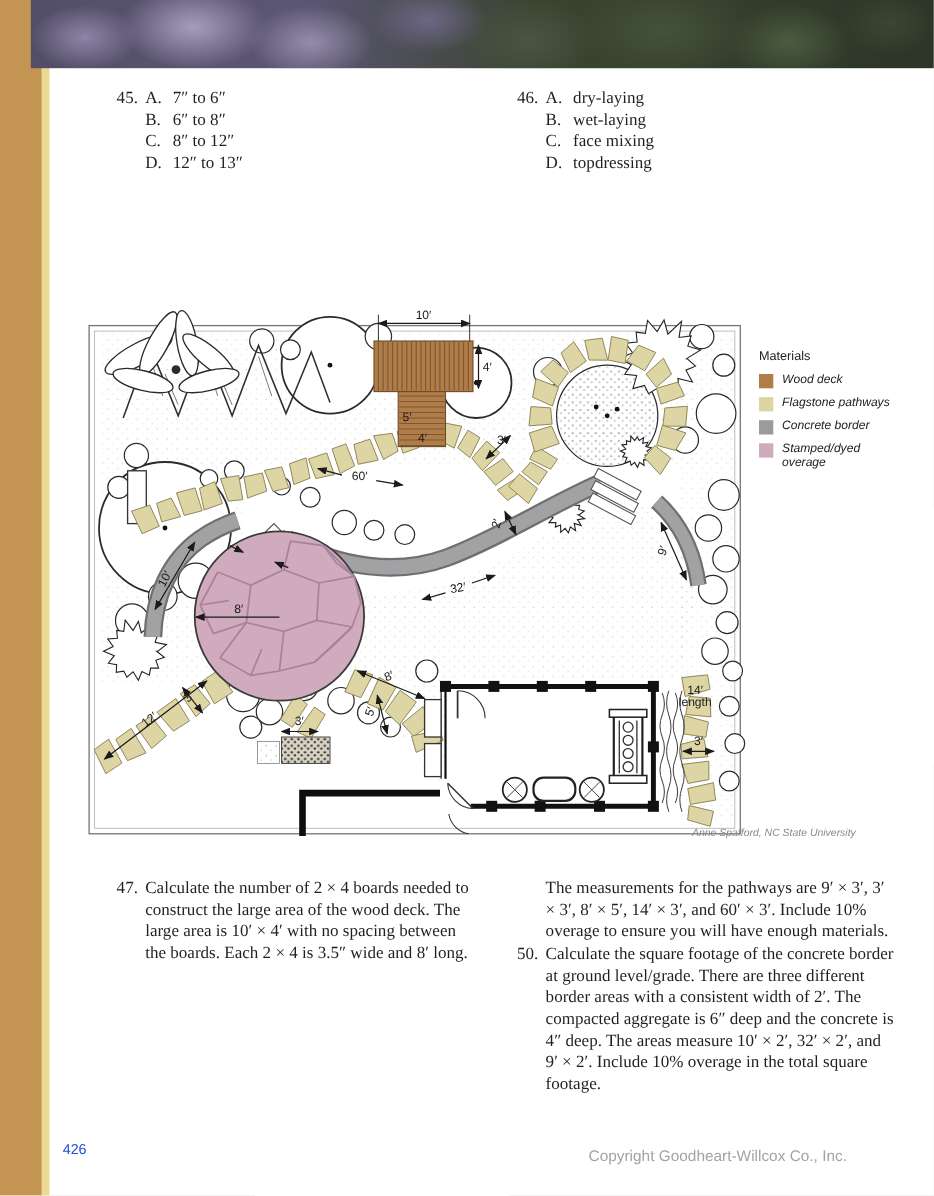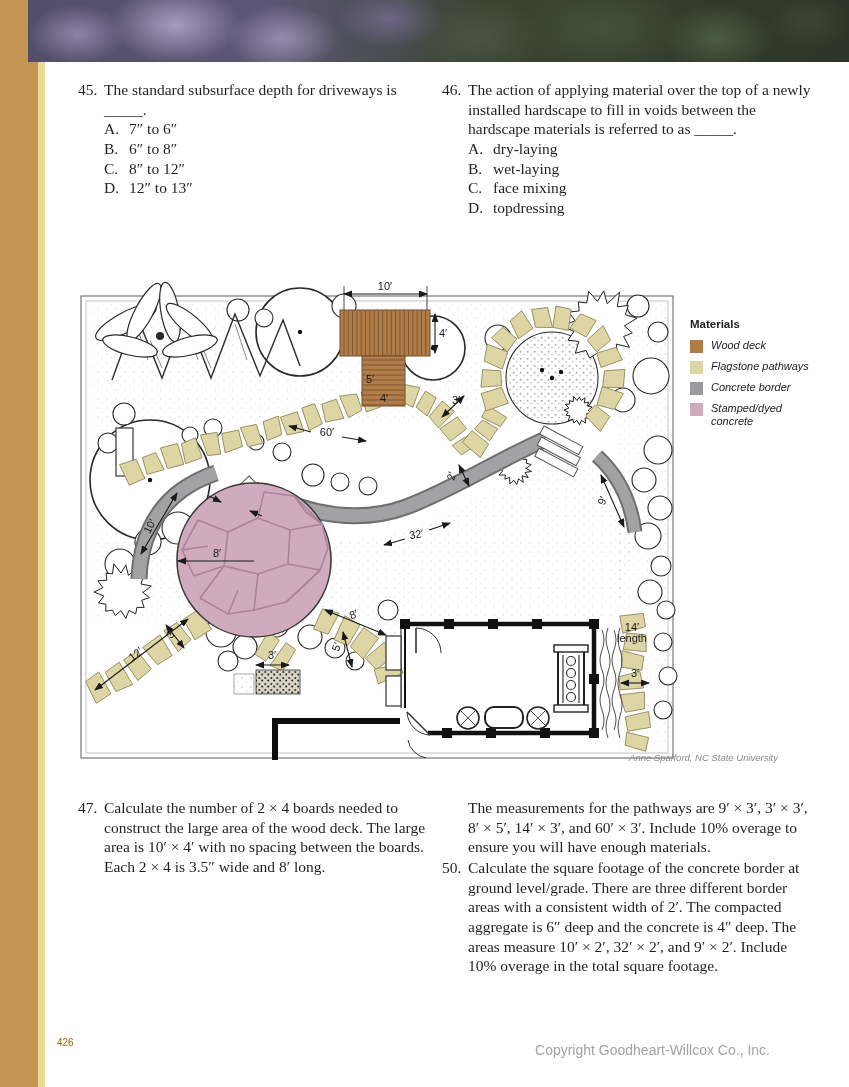--- a/index.html
+++ b/index.html
@@ -18,53 +18,52 @@
       radial-gradient(80px 50px at 84% 62%, #4b5c40 0%, rgba(0,0,0,0) 70%),
       radial-gradient(60px 40px at 95% 35%, #3a4632 0%, rgba(0,0,0,0) 75%),
       linear-gradient(90deg, #534e68 0%, #5c5675 30%, #3a4531 55%, #2c3527 100%);}
   .qblock{position:absolute;left:78px;width:736px;display:flex;gap:12px;}
   .qtop{top:80px;}
   .qbottom{top:798px;}
   .qcol{font-size:15.5px;line-height:1.27;}
   .qcol.left{width:352px;}
   .qcol.right{width:372px;}
   .q{display:flex;margin-bottom:1px;}
-  .qnum{flex:0 0 26px;}
+  .qnum{flex:0 0 26px;margin-left:28px;}
   .qbody{flex:1;}
   .choice{display:flex;}
   .cletter{flex:0 0 25px;}
   .figure{position:absolute;left:78px;top:280px;width:700px;height:500px;}
   .figure svg{display:block;}
   .legend{position:absolute;left:612px;top:38px;width:125px;
           font-family:"Liberation Sans",sans-serif;font-size:11px;color:#222;}
-  .legend-title{font-weight:bold;font-size:11.5px;margin-bottom:9px;}
+  .legend-title{font-weight:normal;font-size:11.5px;margin-bottom:9px;}
   .litem{display:flex;gap:8px;margin-bottom:7px;line-height:1.15;font-style:italic;}
   .sw{width:13px;height:13px;flex:0 0 13px;margin-top:1px;}
   .credit{position:absolute;right:0px;top:472px;font-family:"Liberation Sans",sans-serif;
           font-style:italic;font-size:9.5px;color:#8a8a8a;}
   .pgnum{position:absolute;left:57px;top:1037px;font-family:"Liberation Sans",sans-serif;
-         font-size:10px;color:#a16207;}
+         font-size:13px;color:#1d4ed8;}
   .copyright{position:absolute;right:79px;top:1042px;font-family:"Liberation Sans",sans-serif;
              font-size:14px;color:#a3a3a3;}
   .dim{font-family:"Liberation Sans",sans-serif;font-size:11px;fill:#1a1a1a;}
 </style>
 </head>
 <body>
 
 <div class="page">
   <div class="stripe"></div>
   <div class="stripe-inner"></div>
   <div class="photo"></div>
 
   <div class="qblock qtop">
     <div class="qcol left" id="col-tl">
         <div class="q">
           <span class="qnum">45.</span>
           <div class="qbody">
-            <div>The standard subsurface depth for driveways is _____.</div>
             <div class="choice">
               <span class="cletter">A.</span>
               <span>7″ to 6″</span>
             </div>
             <div class="choice">
               <span class="cletter">B.</span>
               <span>6″ to 8″</span>
             </div>
             <div class="choice">
               <span class="cletter">C.</span>
@@ -74,21 +73,20 @@
               <span class="cletter">D.</span>
               <span>12″ to 13″</span>
             </div>
           </div>
         </div>
       </div>
     <div class="qcol right" id="col-tr">
         <div class="q">
           <span class="qnum">46.</span>
           <div class="qbody">
-            <div>The action of applying material over the top of a newly installed hardscape to fill in voids between the hardscape materials is referred to as _____.</div>
             <div class="choice">
               <span class="cletter">A.</span>
               <span>dry-laying</span>
             </div>
             <div class="choice">
               <span class="cletter">B.</span>
               <span>wet-laying</span>
             </div>
             <div class="choice">
               <span class="cletter">C.</span>
@@ -457,21 +455,21 @@
           <div class="litem">
             <span class="sw" style="background: rgb(222, 213, 164);"></span>
             <span>Flagstone pathways</span>
           </div>
           <div class="litem">
             <span class="sw" style="background: rgb(155, 155, 157);"></span>
             <span>Concrete border</span>
           </div>
           <div class="litem">
             <span class="sw" style="background: rgb(208, 170, 189);"></span>
-            <span>Stamped/dyed concrete</span>
+            <span>Stamped/dyed overage</span>
           </div>
         </div>
     </div>
     <div class="credit">Anne Spafford, NC State University</div>
   </div>
 
   <div class="qblock qbottom">
     <div class="qcol left" id="col-bl">
         <div class="q">
           <span class="qnum">47.</span>

